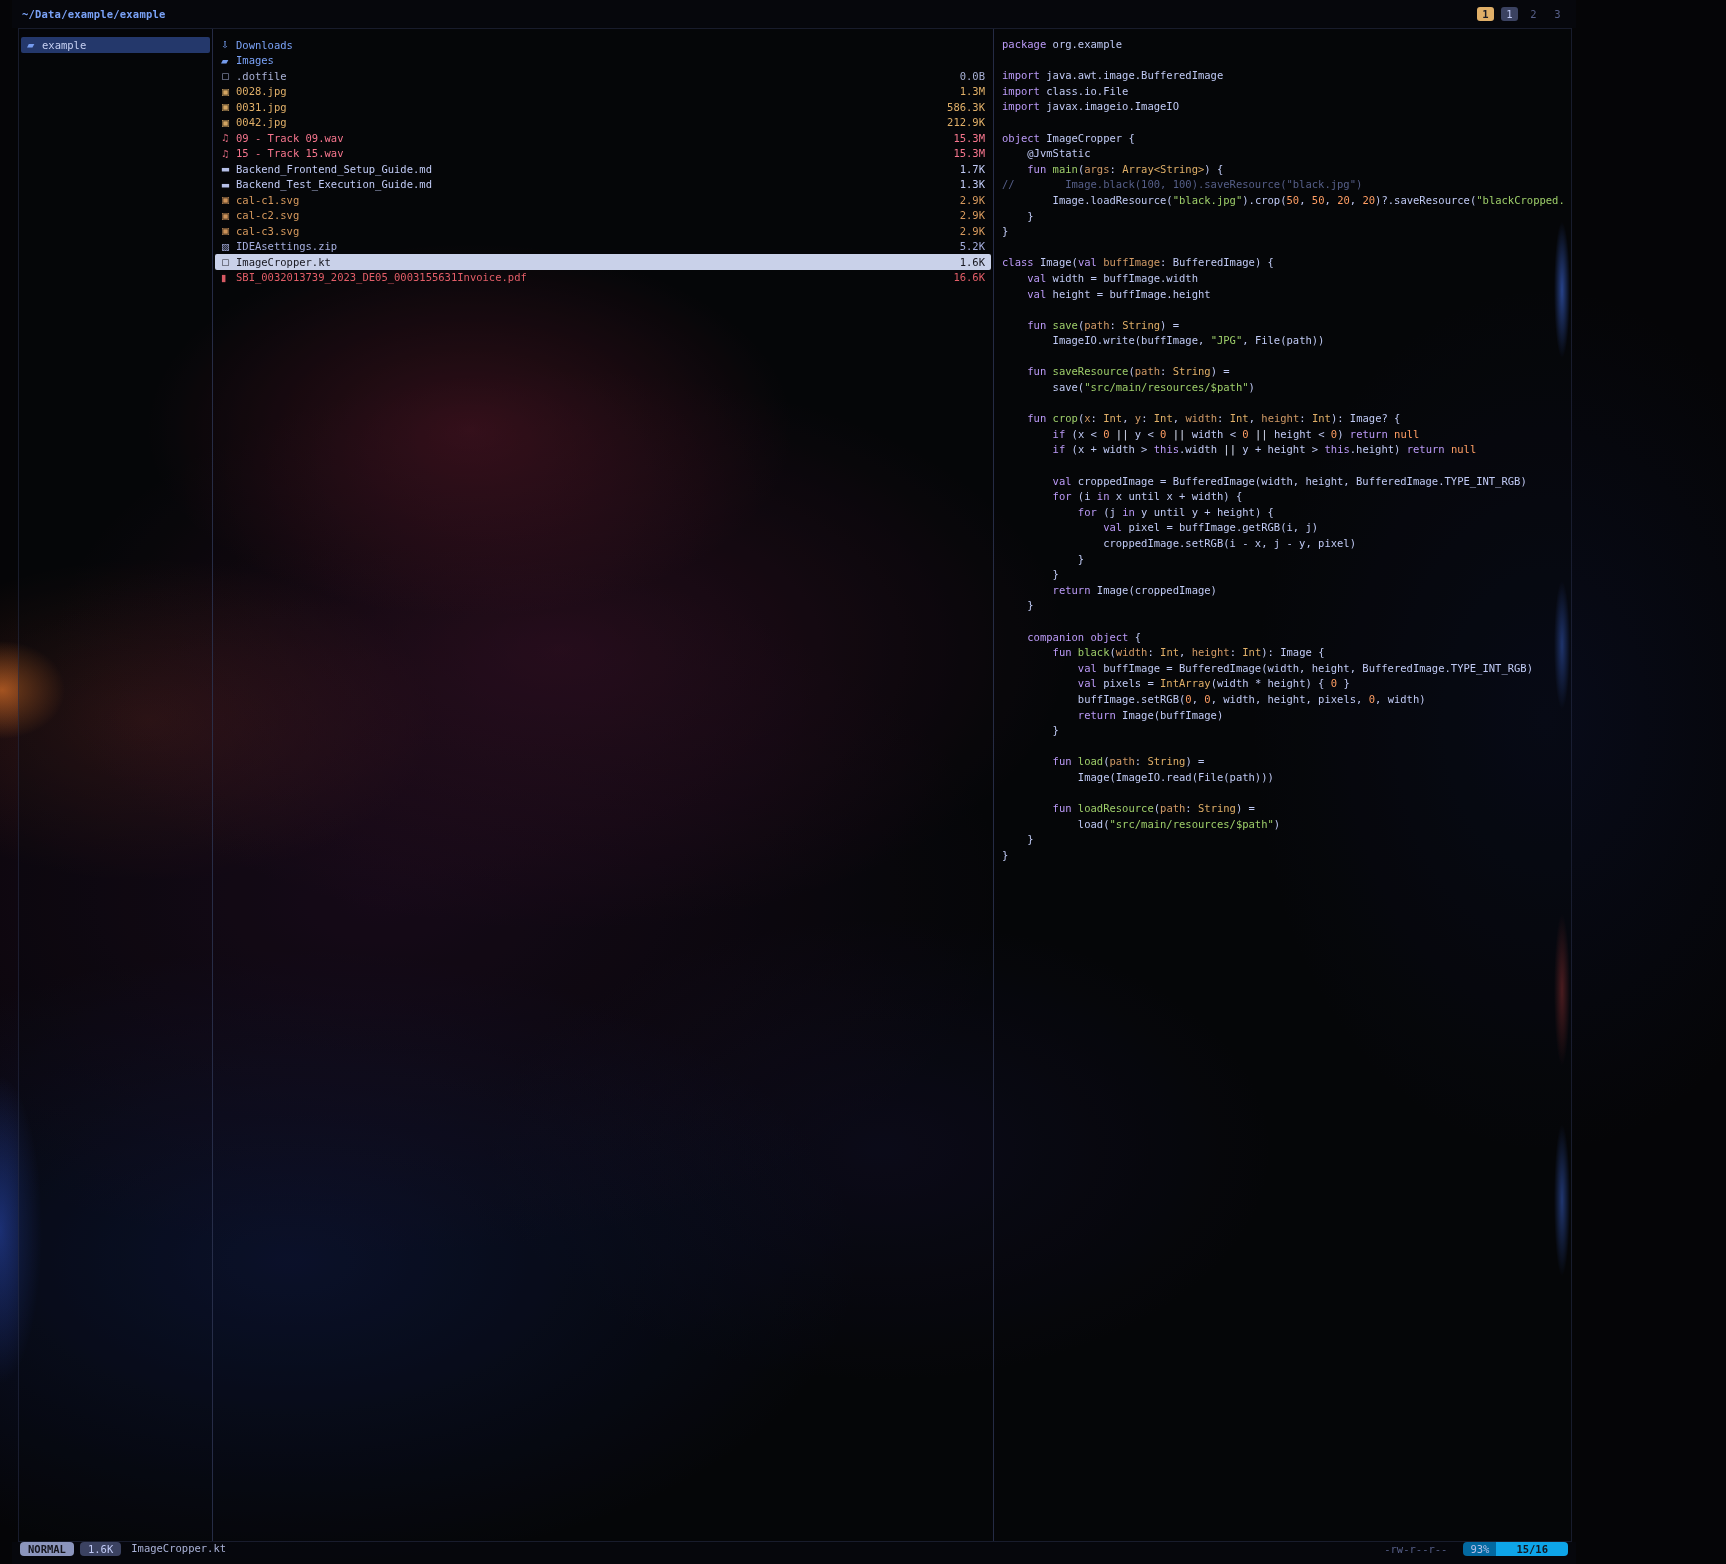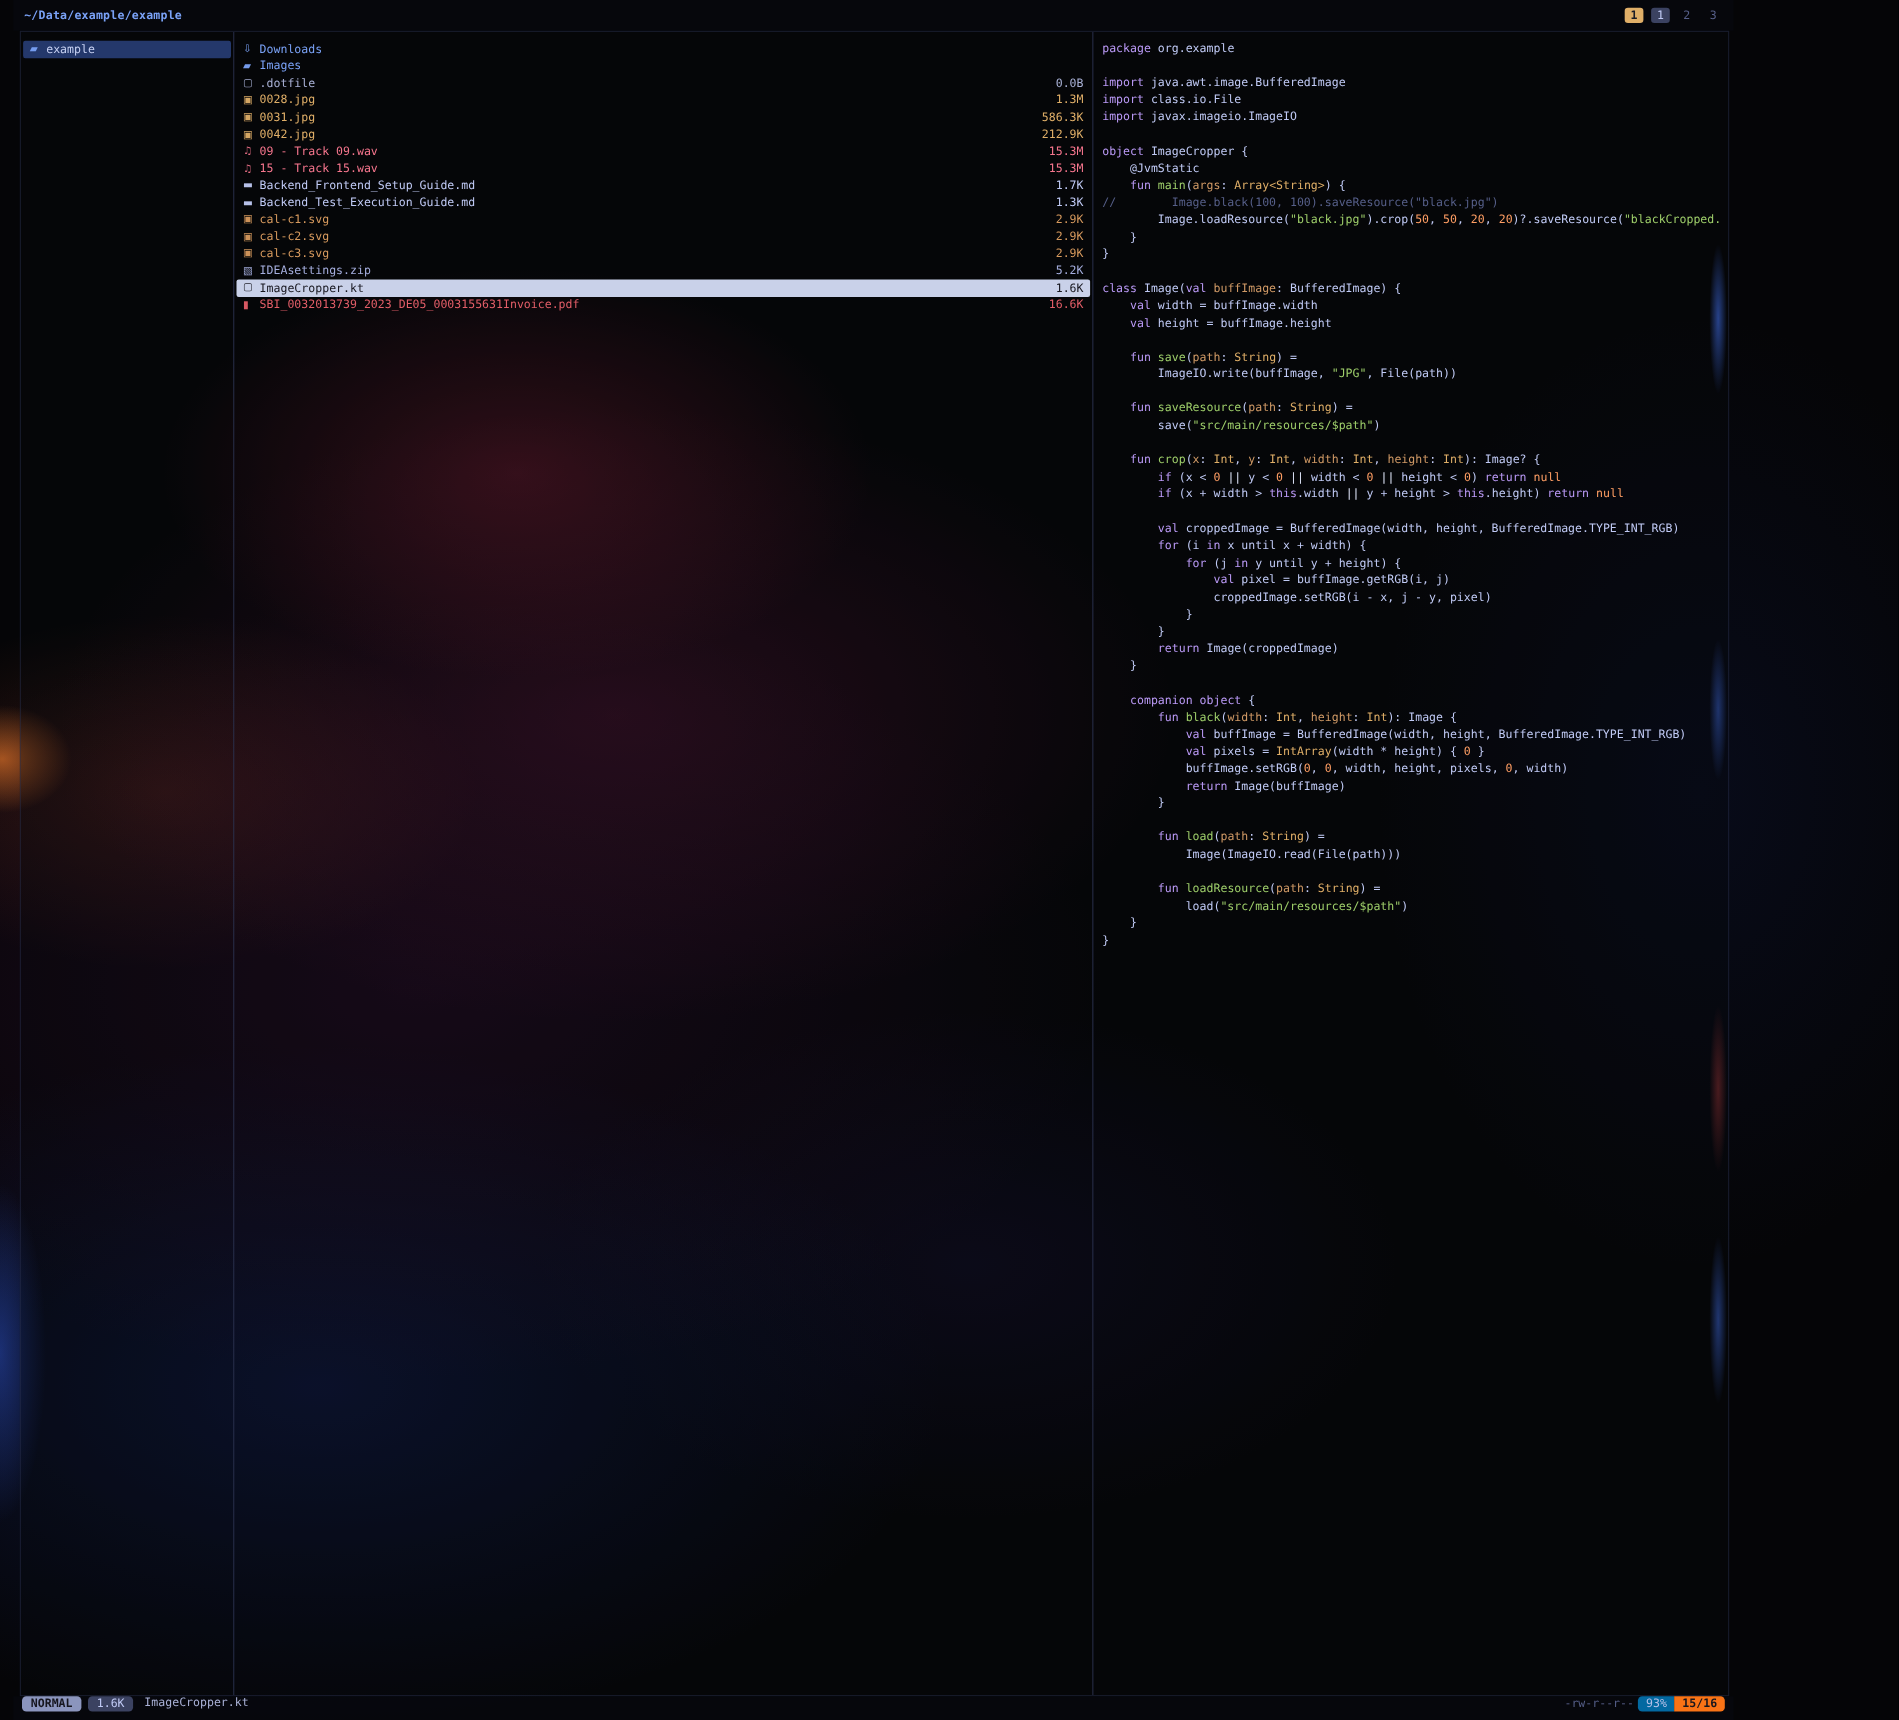--- a/index.html
+++ b/index.html
@@ -78,25 +78,25 @@
   .tk-tx{color:#c0caf5}
   .tk-op{color:#dde3f7}
 
   
   .statusbar{position:absolute;left:0;bottom:0;width:1564px;height:22px;display:flex;align-items:flex-start;
     padding:0 8px;background:rgba(8,10,16,.55)}
   .chip{padding:1px 8px;border-radius:4px}
   .chip-mode{background:#8b95bd;color:#16161e;font-weight:bold}
   .chip-size{background:#3b4261;color:#c0caf5;margin-left:6px}
   .sb-filename{margin-left:10px;color:#a9b1d6}
-  .sb-right{margin-left:auto;display:flex;align-items:center;gap:4px}
+  .sb-right{margin-left:auto;display:flex;align-items:center;gap:16px}
   .sb-perms{color:#565f89}
   .chip-group{display:flex;align-items:center}
   .chip-percent{background:#0369a1;color:#b6c0e8;border-radius:4px 0 0 4px;padding:1px 7px}
-  .chip-pos{background:#f97316;color:#16161e;font-weight:bold;border-radius:0 4px 4px 0;padding:1px 7px}
+  .chip-pos{background:#0ea5e9;color:#16161e;font-weight:bold;border-radius:0 4px 4px 0;padding:1px 20px}
 </style>
 </head>
 <body>
 
 <div class="wallpaper"></div>
 
 <div class="terminal">
 
   <div class="topbar">
     <span class="path">~/Data/example/example</span>

